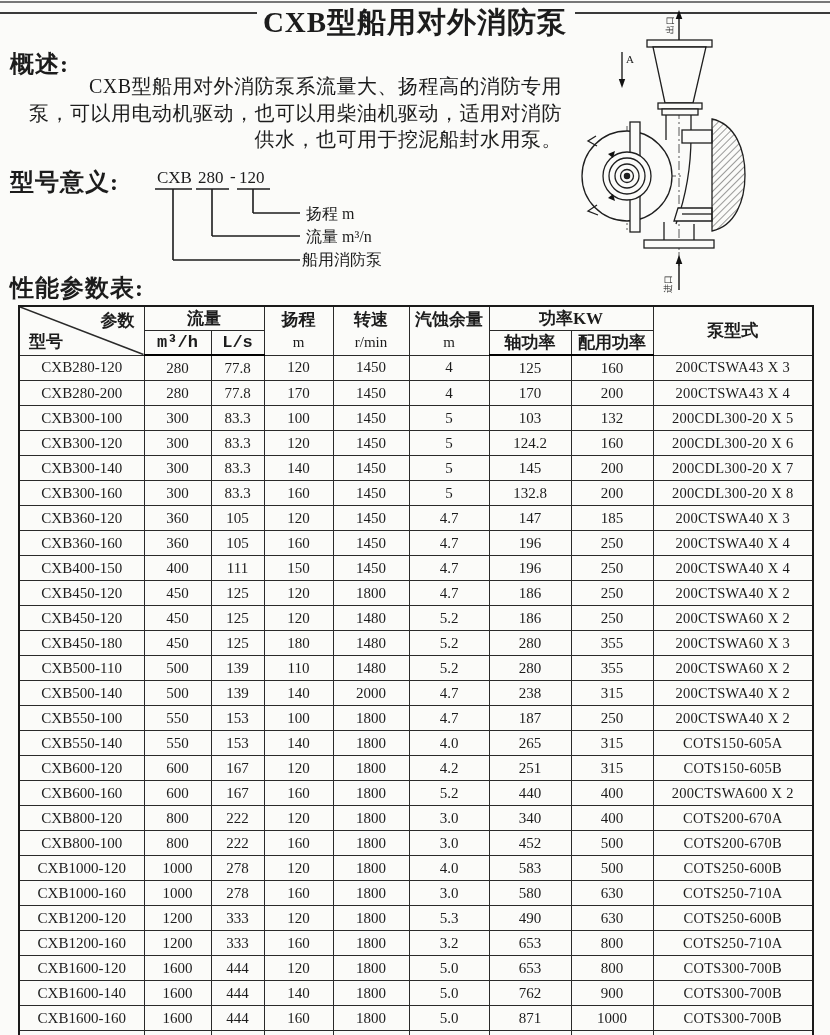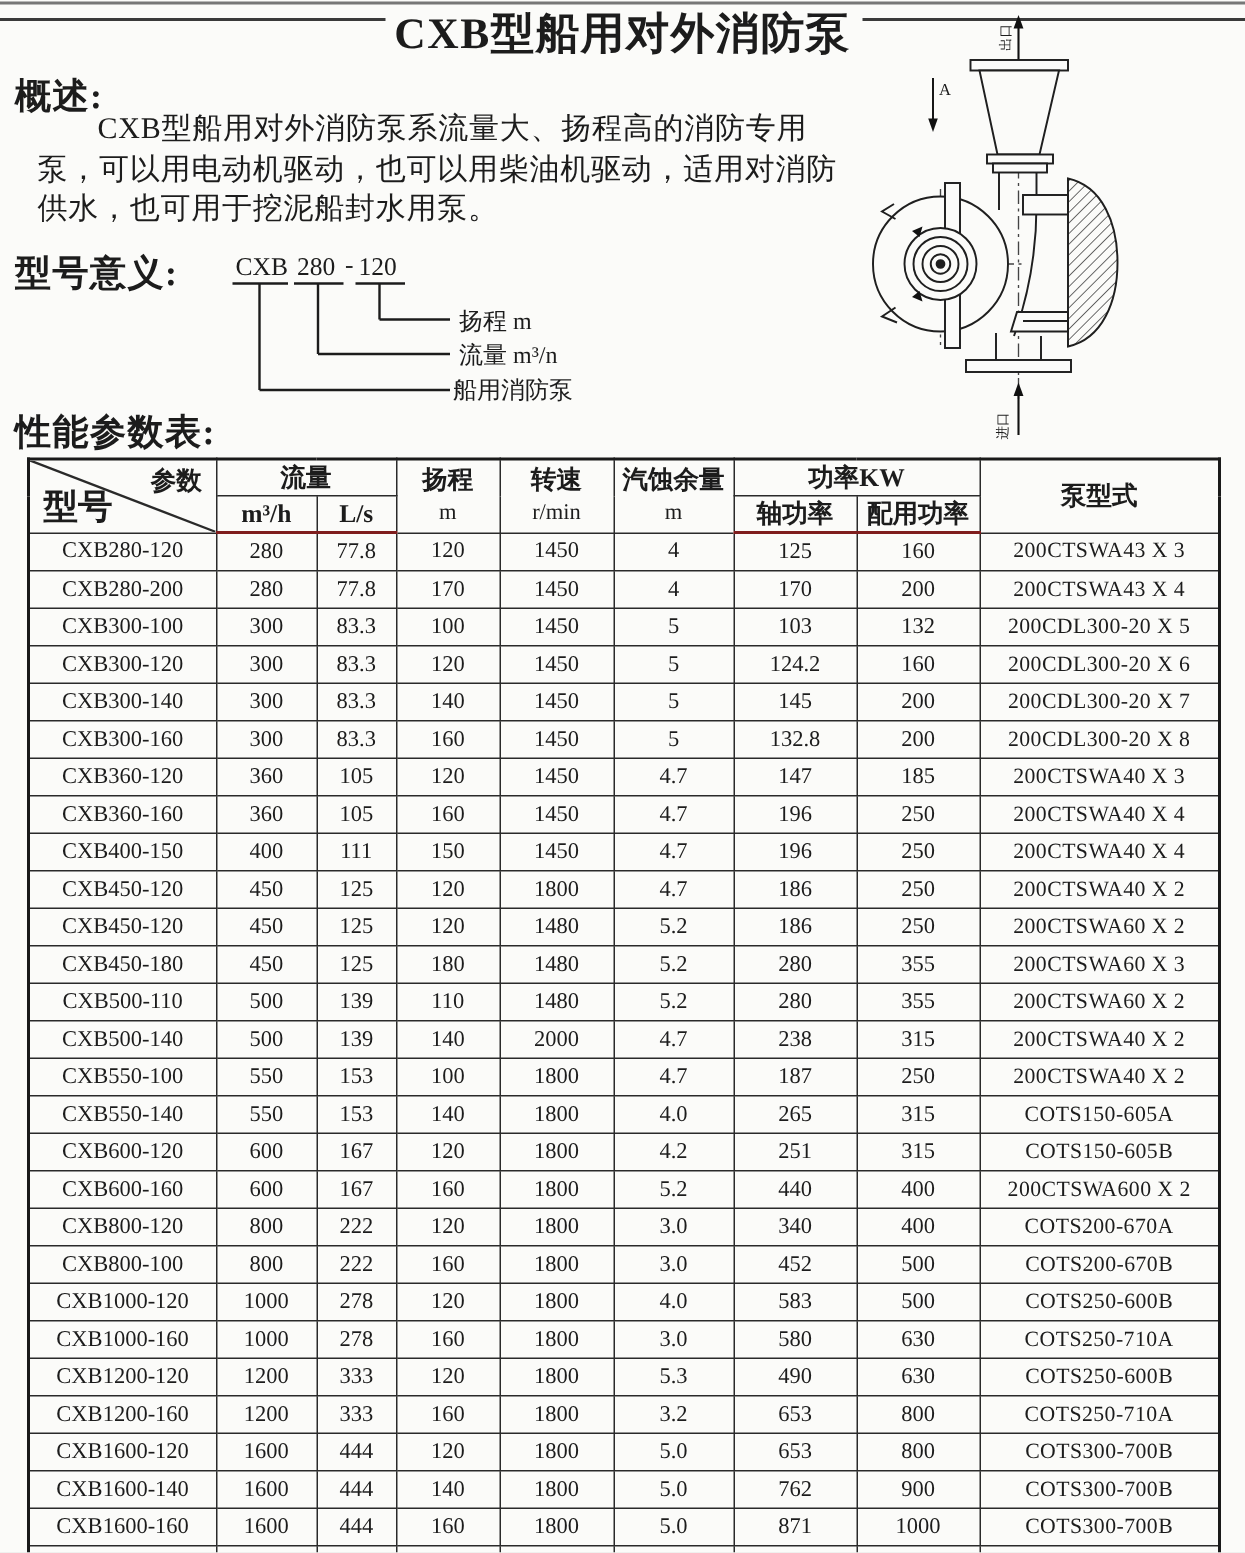--- a/index.html
+++ b/index.html
@@ -14,46 +14,47 @@
   .rule-right{left:575px;top:12px;width:255px;height:2px;}
   .title{
     position:absolute;left:0;top:3px;width:100%;text-align:center;
     font-size:29px;font-weight:bold;letter-spacing:1px;
   }
   .h-section{position:absolute;left:10px;font-size:24px;font-weight:bold;letter-spacing:1px;}
   .h-overview{top:48px;}
   .h-model{top:166px;}
   .h-table{top:272px;}
   .overview-text{
-    position:absolute;left:25px;top:73px;width:552px;
+    position:absolute;left:10px;top:73px;width:552px;
     font-size:20px;line-height:26.5px;text-indent:2em;margin:0;
     letter-spacing:0.5px;
+    text-align:right;
   }
   .model-diagram{position:absolute;left:140px;top:163px;}
   .pump-drawing{position:absolute;left:578px;top:0;}
   .diagram-text{font-family:"Liberation Serif","DejaVu Serif",serif;fill:#1c1c1c;}
   .spec-table{
     position:absolute;left:18px;top:305px;width:794px;
     border-collapse:collapse;table-layout:fixed;
     border:2px solid #1a1a1a;
     font-family:"Liberation Serif","DejaVu Serif",serif;
   }
   .spec-table th,.spec-table td{
     border:1px solid #2a2a2a;padding:0;text-align:center;vertical-align:middle;
     overflow:hidden;white-space:nowrap;
   }
   .spec-table thead th{font-size:17px;font-weight:bold;height:23px;}
-  .spec-table thead tr.sub th{border-bottom:2px solid #7f1d1d;}
+  .spec-table thead tr.sub th{border-bottom:2px solid #000000;font-family:Liberation Mono, monospace;}
   .spec-table td{height:24px;font-size:15px;}
   .unit{font-size:15px;font-weight:normal;}
   .two-line div{line-height:22px;}
   .corner{position:relative;}
   .corner svg{position:absolute;left:0;top:0;width:100%;height:100%;}
   .corner .c-top{position:absolute;top:2px;right:9px;font-size:17px;font-weight:bold;}
-  .corner .c-bottom{position:absolute;bottom:2px;left:9px;font-size:23px;font-weight:bold;}
+  .corner .c-bottom{position:absolute;bottom:2px;left:9px;font-size:17px;font-weight:bold;}
   td.type-cell{font-size:14.5px;letter-spacing:0.3px;}
 </style>
 </head>
 <body>
 
 <div class="page">
 
   <div class="rule rule-top"></div>
   <div class="rule rule-left"></div>
   <div class="rule rule-right"></div>

